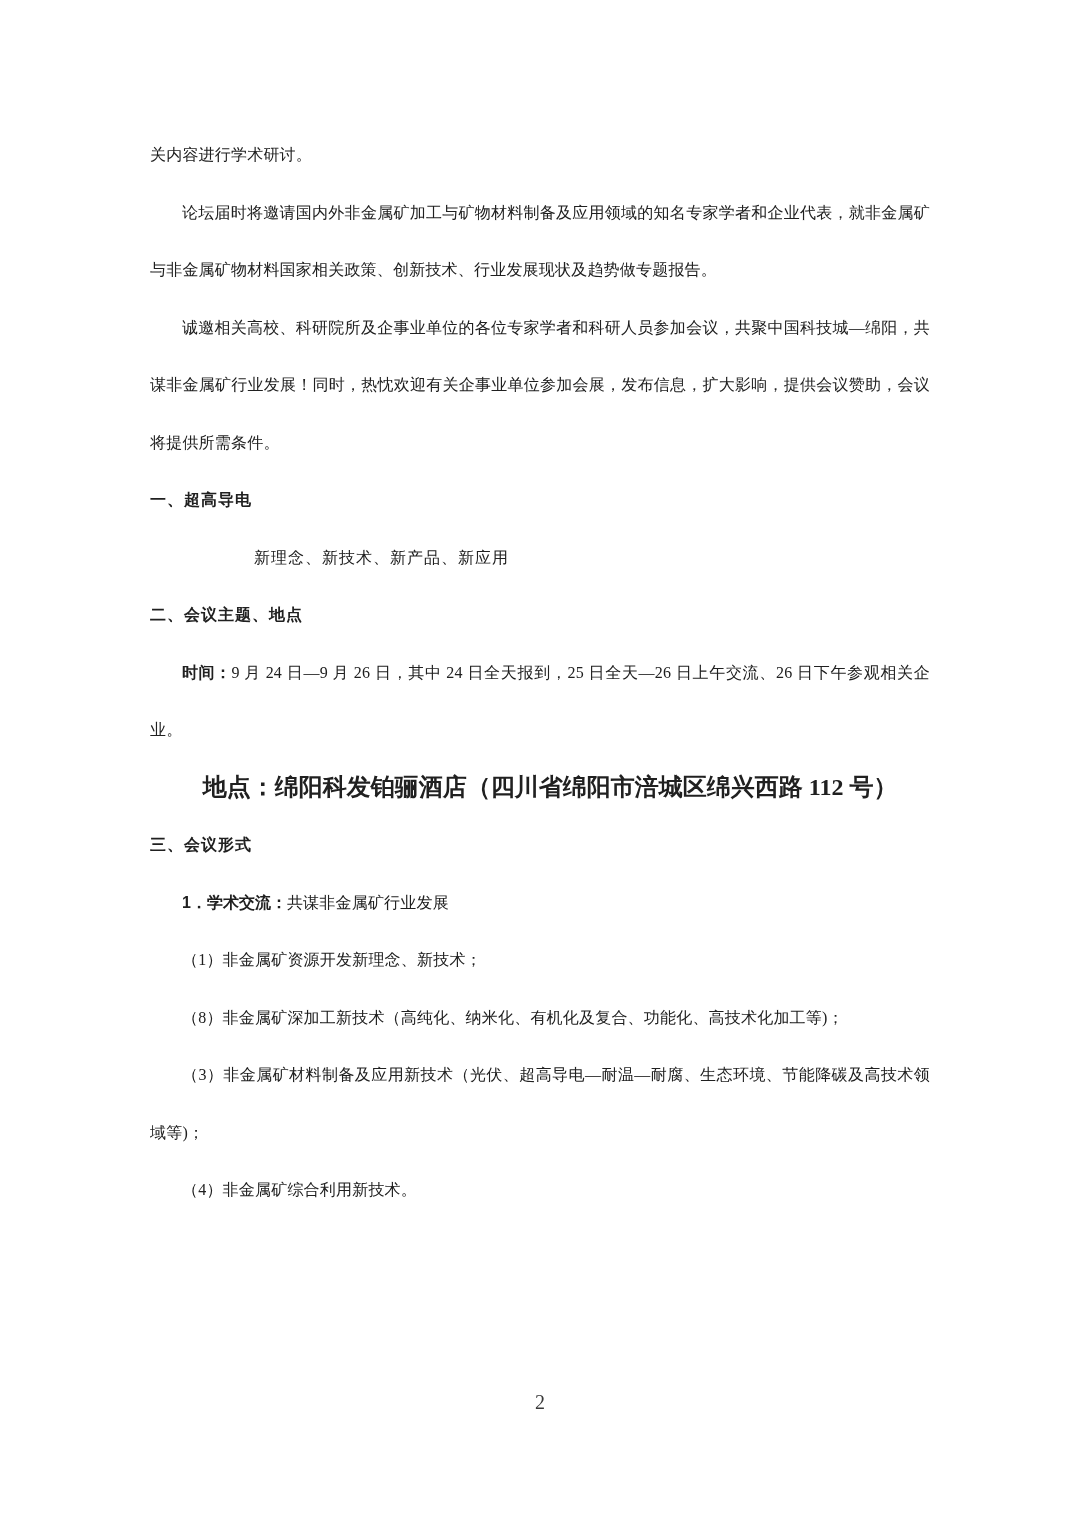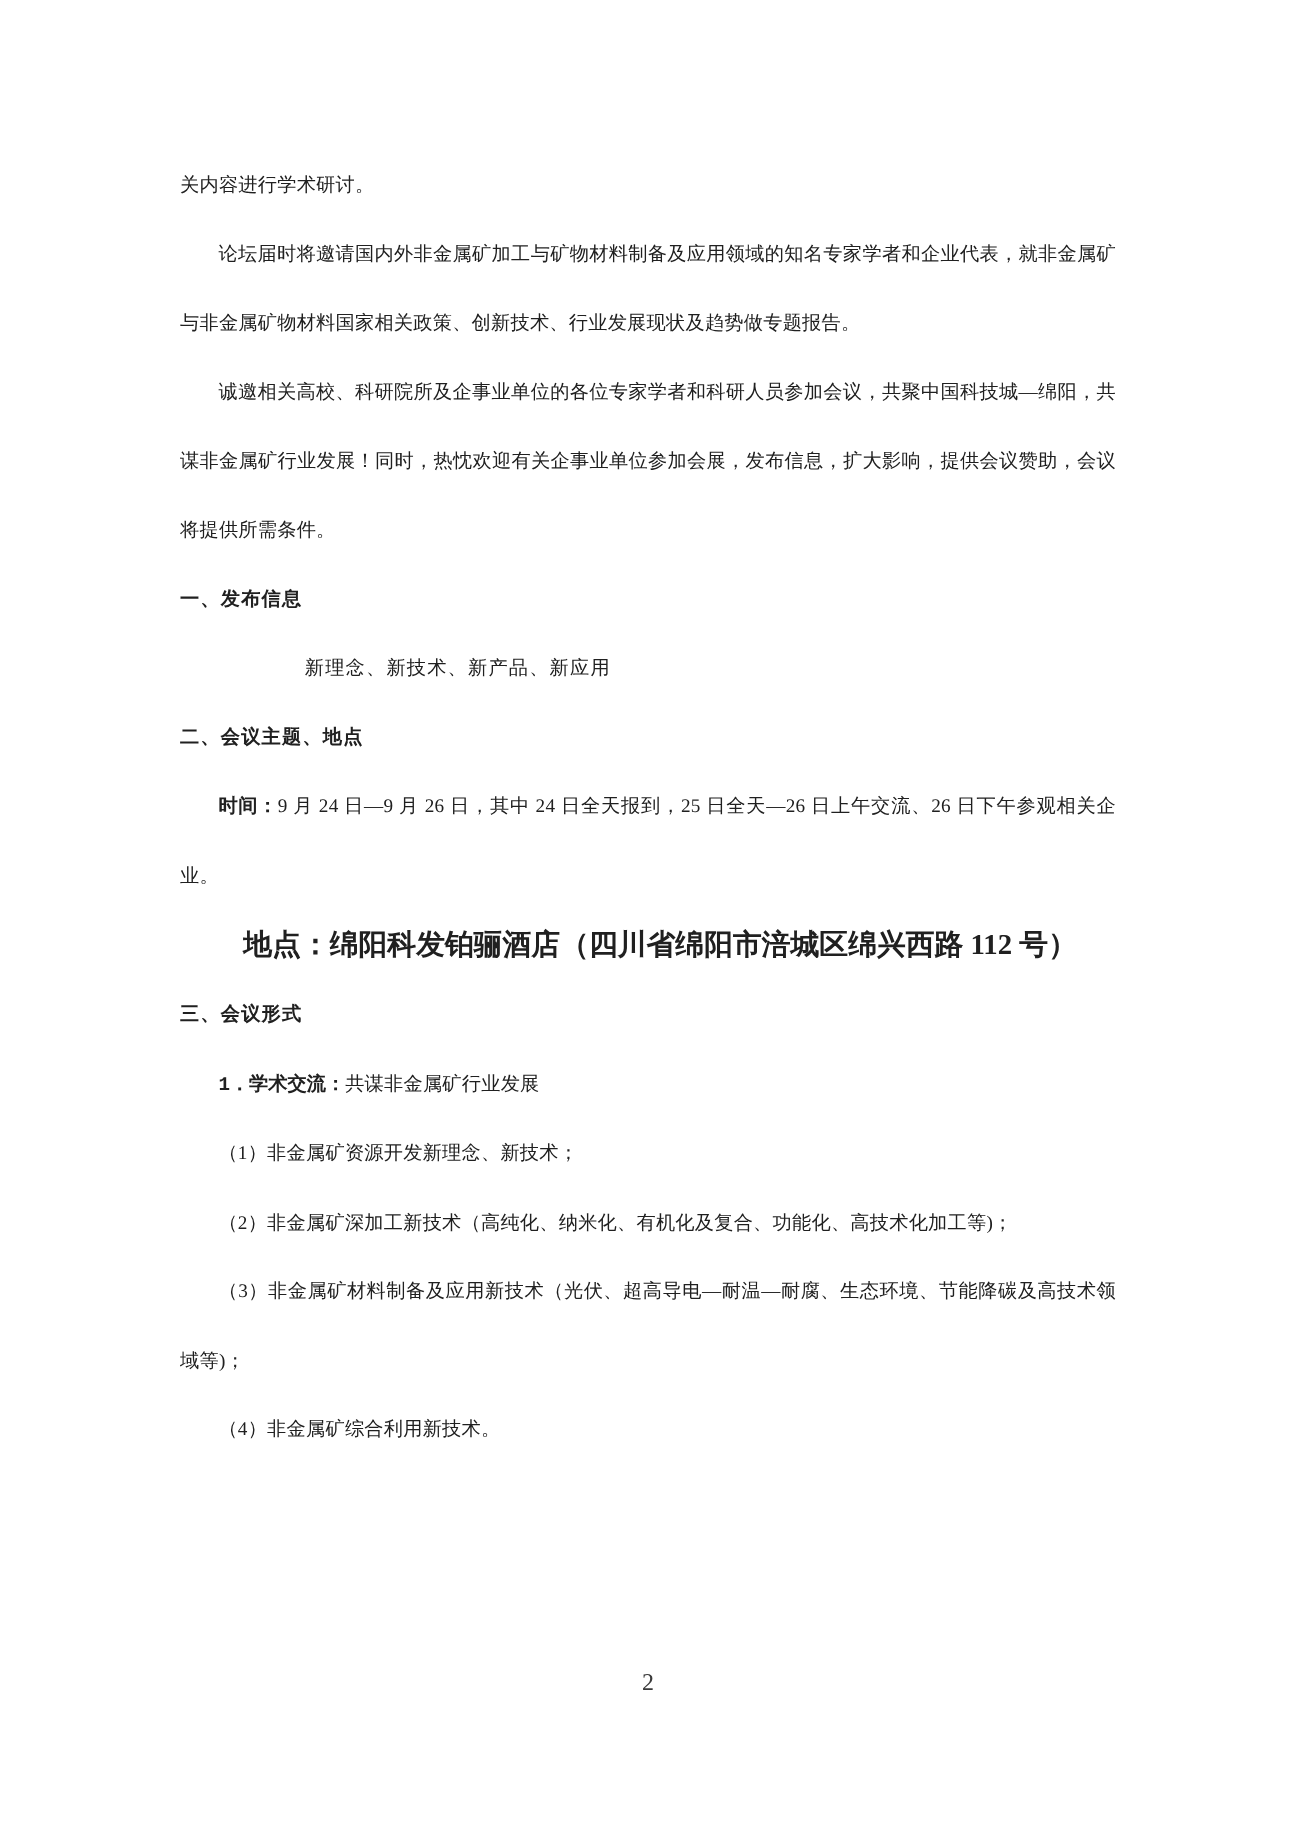--- a/index.html
+++ b/index.html
@@ -26,21 +26,21 @@
     font-size: 16px;
     line-height: 57.5px;
     text-align: justify;
     text-justify: inter-character;
     letter-spacing: 0.2px;
   }
   .indent {
     text-indent: 2em;
   }
   .bold-hei {
-    font-family: Liberation Mono, monospace;
+    font-family: Liberation Sans, sans-serif;
     font-weight: bold;
     letter-spacing: 0;
   }
   p.heading {
     font-family: "Liberation Sans", "DejaVu Sans", sans-serif;
     font-weight: bold;
     text-align: left;
     letter-spacing: 1px;
   }
   p.theme-line {
@@ -74,37 +74,37 @@
 <body>
 
 <div class="page-content">
 
   <p>关内容进行学术研讨。</p>
 
   <p class="indent">论坛届时将邀请国内外非金属矿加工与矿物材料制备及应用领域的知名专家学者和企业代表，就非金属矿与非金属矿物材料国家相关政策、创新技术、行业发展现状及趋势做专题报告。</p>
 
   <p class="indent">诚邀相关高校、科研院所及企事业单位的各位专家学者和科研人员参加会议，共聚中国科技城—绵阳，共谋非金属矿行业发展！同时，热忱欢迎有关企事业单位参加会展，发布信息，扩大影响，提供会议赞助，会议将提供所需条件。</p>
 
-  <p class="heading">一、发布信息</p>
+  <p class="heading">一、超高导电</p>
 
   <p class="theme-line">新理念、新技术、新产品、新应用</p>
 
   <p class="heading">二、会议主题、地点</p>
 
   <p class="indent"><span class="bold-hei">时间：</span><span>9 月 24 日—9 月 26 日，其中 24 日全天报到，25 日全天—26 日上午交流、26 日下午参观相关企业。</span></p>
 
   <p class="place-line">地点：绵阳科发铂骊酒店（四川省绵阳市涪城区绵兴西路 112 号）</p>
 
   <p class="heading">三、会议形式</p>
 
   <p class="indent"><span class="bold-hei">1．学术交流：</span><span>共谋非金属矿行业发展</span></p>
 
   <p class="indent">（1）非金属矿资源开发新理念、新技术；</p>
 
-  <p class="indent">（2）非金属矿深加工新技术（高纯化、纳米化、有机化及复合、功能化、高技术化加工等)；</p>
+  <p class="indent">（8）非金属矿深加工新技术（高纯化、纳米化、有机化及复合、功能化、高技术化加工等)；</p>
 
   <p class="indent">（3）非金属矿材料制备及应用新技术（光伏、超高导电—耐温—耐腐、生态环境、节能降碳及高技术领域等)；</p>
 
   <p class="indent">（4）非金属矿综合利用新技术。</p>
 
 </div>
 
 <div class="page-footer">2</div>
 
 </body></html>

